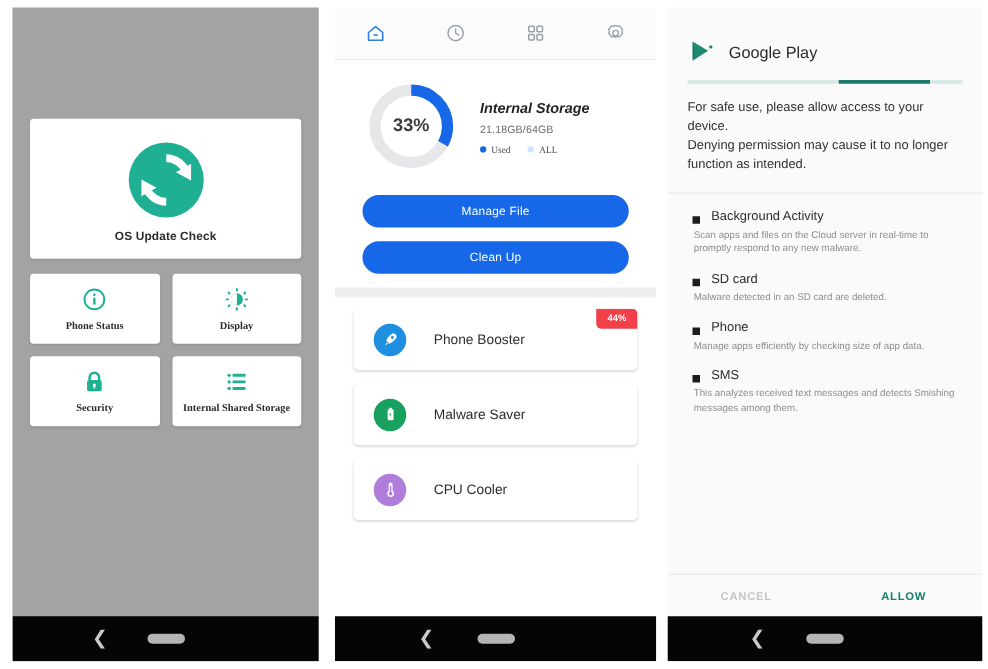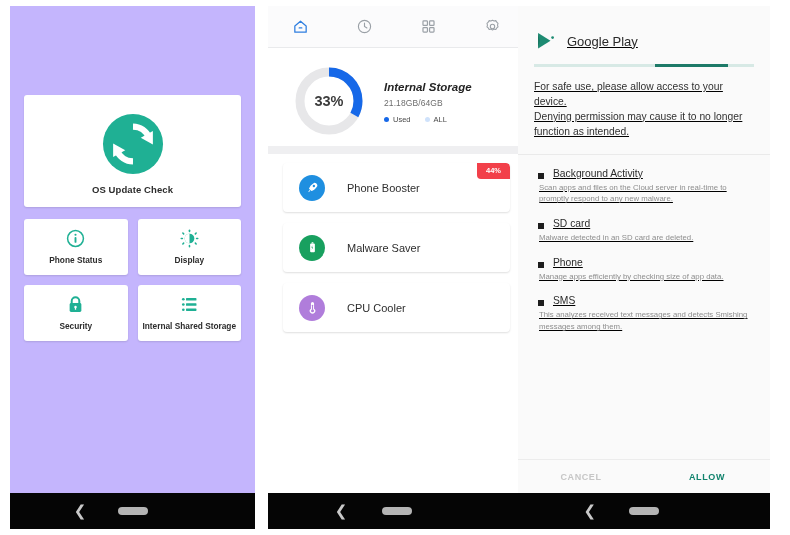--- a/index.html
+++ b/index.html
@@ -13,28 +13,28 @@
     position: relative;
     width: 790px; height: 535px;
     background: #ffffff;
   }
 
   
   .phone {
     position: absolute;
     top: 6px;
     height: 523px;
-    background: #c4b5fd;
+    background: #a3a3a3;
     overflow: hidden;
     display: flex;
     flex-direction: column;
   }
   #phone-1 { left: 10px;  width: 245px; }
   #phone-2 { left: 268px; width: 257px; background:#ffffff; }
-  #phone-3 { left: 518px; width: 252px; background:#fafafa;text-decoration:underline; }
+  #phone-3 { left: 534px; width: 252px; background:#fafafa; }
 
   .screen { flex: 1 1 auto; position: relative; overflow: hidden; }
 
   
   .navbar {
     flex: 0 0 36px;
     background: #050505;
     display: flex;
     align-items: center;
     position: relative;
@@ -74,20 +74,21 @@
     font-size: 9.5px;
     font-weight: bold;
     color: #2c2c2c;
     letter-spacing: .1px;
   }
   .grid2 {
     margin-top: 12px;
     display: grid;
     grid-template-columns: 1fr 1fr;
     gap: 10px;
+    font-family: Liberation Serif, serif;
   }
   .tile {
     background:#ffffff;
     border-radius: 3px;
     box-shadow: 0 1px 2px rgba(0,0,0,0.12);
     height: 56px;
     display:flex;
     flex-direction: column;
     align-items:center;
     justify-content:center;
@@ -118,21 +119,21 @@
   }
   .donut-wrap { position:relative; width:74px; height:74px; flex:0 0 74px; }
   .donut-pct {
     position:absolute; inset:0;
     display:flex; align-items:center; justify-content:center;
     font-size:14.5px; font-weight:bold; color:#3c3c3c;
   }
   .storage-info { padding-top: 2px; }
   .storage-title { font-size:11.5px; font-weight:bold; color:#232323;font-style:italic; }
   .storage-sub { font-size:8.5px; color:#6d6d6d; margin-top:5px; letter-spacing:.1px; }
-  .legend { display:flex; gap:14px; margin-top:7px; align-items:center; }
+  .legend { display:flex; gap:14px; margin-top:7px; align-items:center;font-family:Liberation Serif, serif; }
   .legend-item { display:flex; align-items:center; gap:4px; }
   .dot { width:5px; height:5px; border-radius:50%; }
   .legend-text { font-size:7.5px; color:#4a4a4a; }
 
   .pill-btn {
     display:block;
     margin: 0 22px 11px 22px;
     height: 26px;
     border-radius: 14px;
     background: #1668e8;
@@ -374,20 +375,24 @@
               <span class="legend-text">Used</span>
             </div>
             <div class="legend-item">
               <span class="dot" style="background:#cfe2fb"></span>
               <span class="legend-text">ALL</span>
             </div>
           </div>
         </div>
       </div>
 
+      <div class="btns-wrap">
+        <button class="pill-btn">Manage File</button>
+        <button class="pill-btn">Clean Up</button>
+      </div>
 
       <div class="sep"></div>
 
       <div class="feat-list">
 
         <div class="feat-card">
           <span class="feat-icon" style="background:#1f8fe0">
             <svg width="15" height="15" viewBox="0 0 24 24">
               <path d="M14.8 4.2 c3.4 .4 5.1 2.1 5 5.2 -3 4.6 -6.2 7.3 -9.6 8.2 l-3.8 -3.8 c1 -3.5 3.8 -6.7 8.4 -9.6 Z" fill="#ffffff"></path>
               <circle cx="14.2" cy="9.6" r="1.9" fill="#1f8fe0"></circle>

